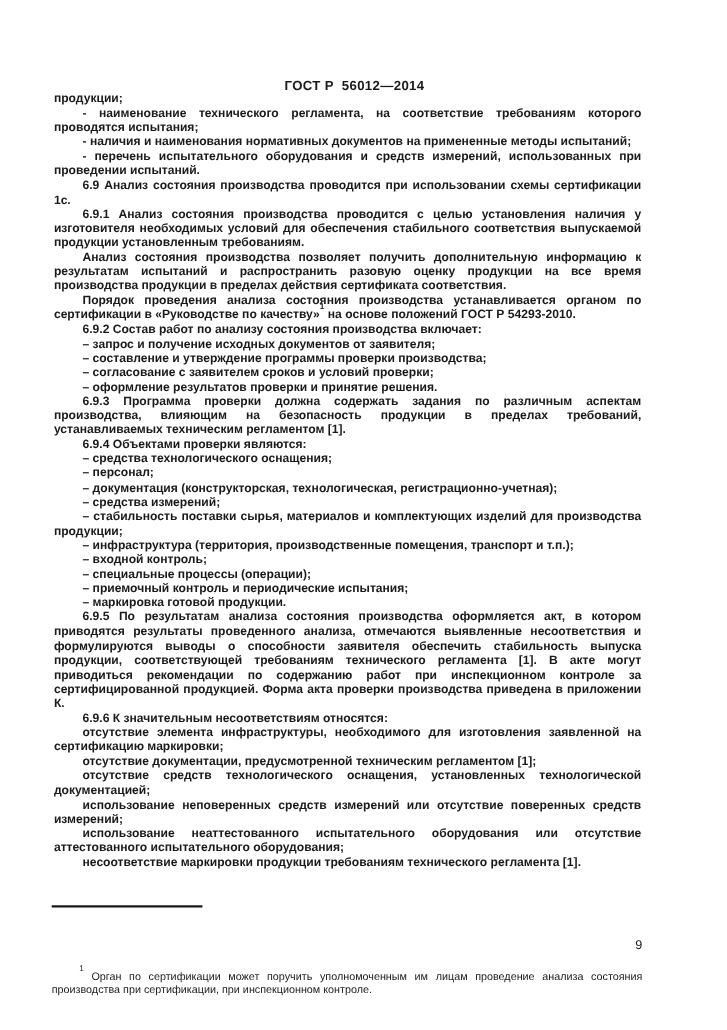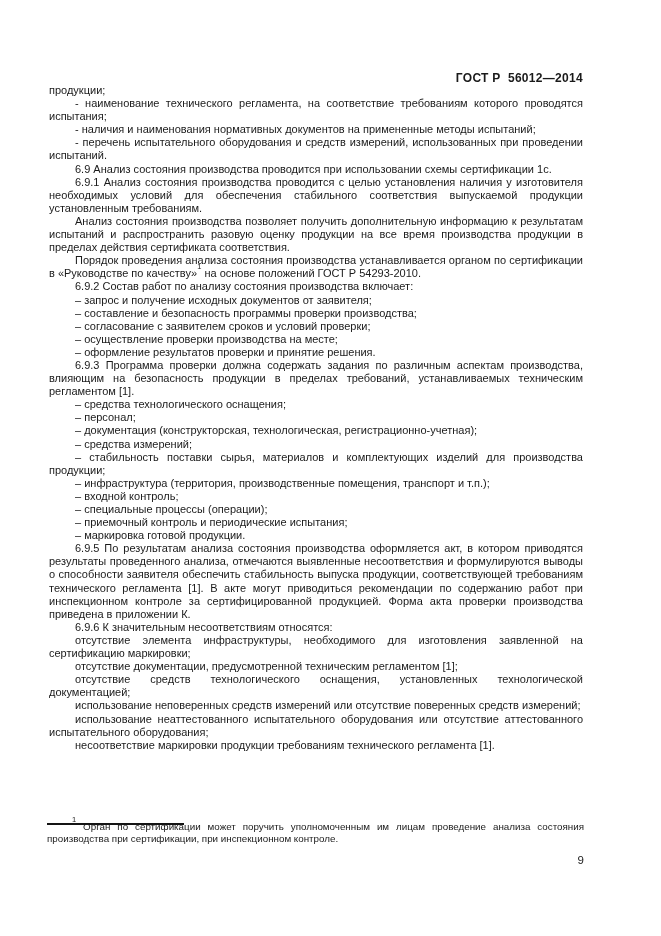--- a/index.html
+++ b/index.html
@@ -14,38 +14,39 @@
     background: #ffffff;
     font-family: "Liberation Sans", sans-serif;
     color: #1a1a1a;
     overflow: hidden;
   }
   .doc-header {
     position: absolute;
     top: 57px;
     left: 47px;
     width: 536px;
-    text-align: right;
+    text-align: center;
     font-weight: bold;
     font-size: 12px;
     letter-spacing: 0.3px;
     white-space: pre-wrap;
   }
   .doc-body {
     position: absolute;
     top: 84px;
     left: 49px;
     width: 534px;
     font-size: 11px;
     line-height: 13.1px;
     text-align: justify;
   }
   .doc-body p {
     margin: 0;
     padding: 0;
+    font-weight: bold;
   }
   .doc-body p.ind {
     text-indent: 26px;
   }
   sup.fn-mark {
     font-size: 7.5px;
     line-height: 0;
     position: relative;
     top: -4px;
   }
@@ -53,21 +54,21 @@
     position: absolute;
     left: 47px;
     top: 823px;
     width: 137px;
     height: 2px;
     background: #141414;
   }
   .footnote {
     position: absolute;
     left: 47px;
-    top: 821px;
+    top: 883px;
     width: 537px;
     font-size: 9.8px;
     line-height: 12.4px;
     text-align: justify;
     text-indent: 25px;
   }
   .page-number {
     position: absolute;
     top: 854px;
     left: 47px;
@@ -89,25 +90,25 @@
     <p>продукции;</p>
     <p class="ind">- наименование технического регламента, на соответствие требованиям которого проводятся испытания;</p>
     <p class="ind">- наличия и наименования нормативных документов на примененные методы испытаний;</p>
     <p class="ind">- перечень испытательного оборудования и средств измерений, использованных при проведении испытаний.</p>
     <p class="ind">6.9 Анализ состояния производства проводится при использовании схемы сертификации 1с.</p>
     <p class="ind">6.9.1 Анализ состояния производства проводится с целью установления наличия у изготовителя необходимых условий для обеспечения стабильного соответствия выпускаемой продукции установленным требованиям.</p>
     <p class="ind">Анализ состояния производства позволяет получить дополнительную информацию к результатам испытаний и распространить разовую оценку продукции на все время производства продукции в пределах действия сертификата соответствия.</p>
     <p class="ind"><span>Порядок проведения анализа состояния производства устанавливается органом по сертификации в «Руководстве по качеству»</span><sup class="fn-mark">1</sup><span> на основе положений ГОСТ Р 54293-2010.</span></p>
     <p class="ind">6.9.2 Состав работ по анализу состояния производства включает:</p>
     <p class="ind">– запрос и получение исходных документов от заявителя;</p>
-    <p class="ind">– составление и безопасность программы проверки производства;</p>
+    <p class="ind">– составление и утверждение программы проверки производства;</p>
     <p class="ind">– согласование с заявителем сроков и условий проверки;</p>
-    <p class="ind">– осуществление проверки производства на месте;</p>
     <p class="ind">– оформление результатов проверки и принятие решения.</p>
     <p class="ind">6.9.3 Программа проверки должна содержать задания по различным аспектам производства, влияющим на безопасность продукции в пределах требований, устанавливаемых техническим регламентом [1].</p>
+    <p class="ind">6.9.4 Объектами проверки являются:</p>
     <p class="ind">– средства технологического оснащения;</p>
     <p class="ind">– персонал;</p>
     <p class="ind">– документация (конструкторская, технологическая, регистрационно-учетная);</p>
     <p class="ind">– средства измерений;</p>
     <p class="ind">– стабильность поставки сырья, материалов и комплектующих изделий для производства продукции;</p>
     <p class="ind">– инфраструктура (территория, производственные помещения, транспорт и т.п.);</p>
     <p class="ind">– входной контроль;</p>
     <p class="ind">– специальные процессы (операции);</p>
     <p class="ind">– приемочный контроль и периодические испытания;</p>
     <p class="ind">– маркировка готовой продукции.</p>

